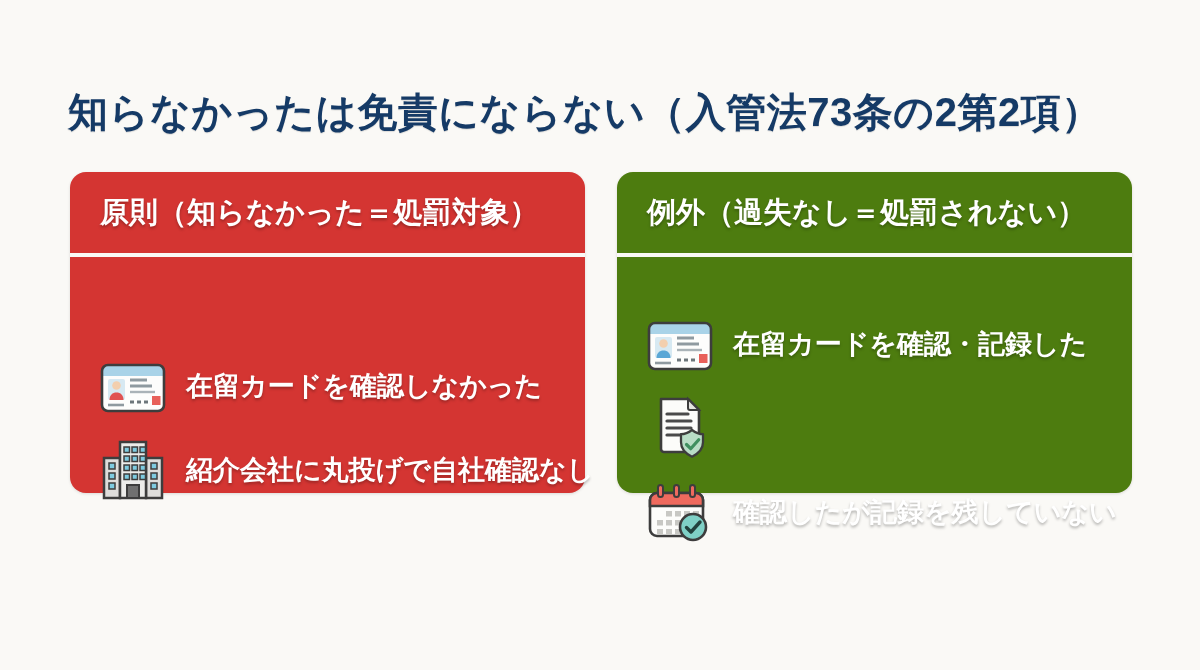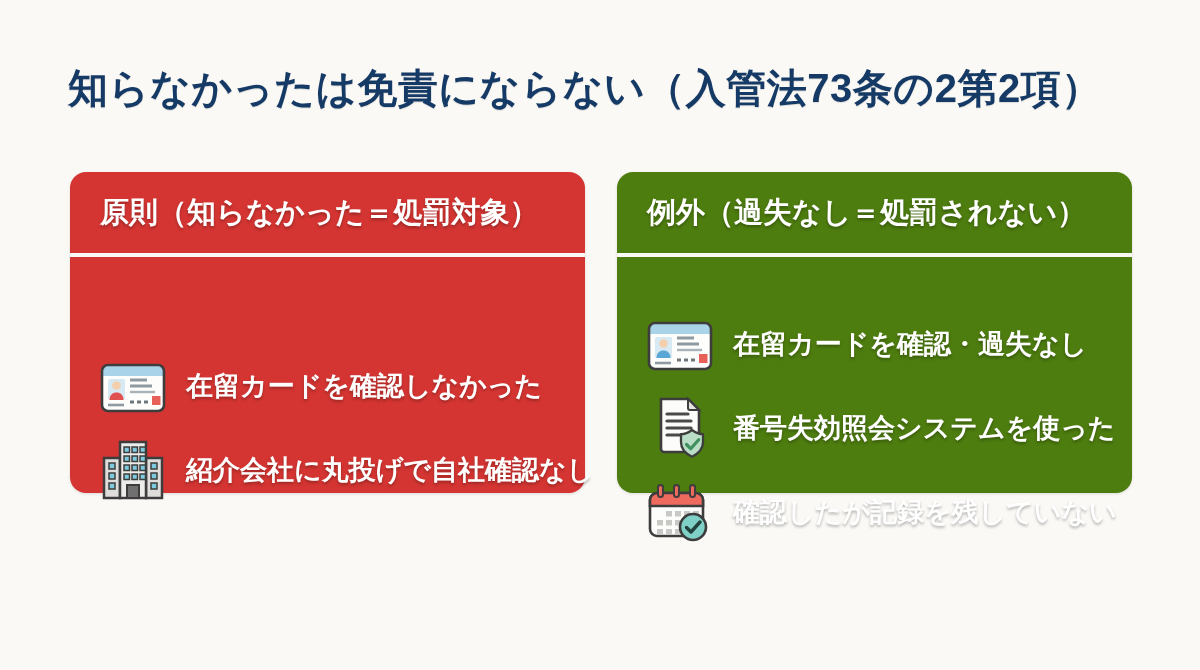--- a/index.html
+++ b/index.html
@@ -2,21 +2,21 @@
 <html><head>
 <meta charset="utf-8">
 <style>
   html,body{margin:0;padding:0;}
   body{
     width:1200px;height:670px;position:relative;overflow:hidden;
     background:#faf9f6;
     font-family:"Liberation Sans","DejaVu Sans",sans-serif;
   }
   .page-title{
-    position:absolute;left:68px;top:64px;width:1080px;
+    position:absolute;left:68px;top:88px;width:1080px;
     font-size:40px;line-height:48px;font-weight:700;
     color:#153a66;letter-spacing:0.5px;
     text-shadow:0 1px 1px rgba(0,0,0,0.12);
     white-space:nowrap;
   }
   .cards{
     position:absolute;left:70px;top:172px;
     display:flex;gap:32px;
   }
   .card{
@@ -135,37 +135,36 @@
             <line x1="31" y1="23" x2="48" y2="23" stroke="#8f9aa0" stroke-width="3"></line>
             <line x1="31" y1="29" x2="53" y2="29" stroke="#8f9aa0" stroke-width="3"></line>
             <line x1="31" y1="35" x2="56" y2="35" stroke="#aab3b8" stroke-width="2.4"></line>
             <line x1="9" y1="48" x2="25" y2="48" stroke="#8f9aa0" stroke-width="2.6"></line>
             <line x1="31" y1="45" x2="35" y2="45" stroke="#6d767b" stroke-width="3"></line>
             <line x1="38" y1="45" x2="42" y2="45" stroke="#6d767b" stroke-width="3"></line>
             <line x1="45" y1="45" x2="49" y2="45" stroke="#6d767b" stroke-width="3"></line>
             <rect x="53" y="39" width="8.5" height="9" fill="#e8605a"></rect>
           </svg>
         </span>
-        <span class="item-text">在留カードを確認・過失なし</span>
+        <span class="item-text">在留カードを確認・記録した</span>
       </div>
 
       <div class="item">
         <span class="icon">
           <svg width="64" height="64" viewBox="0 0 64 64">
             <path d="M13,3 h27 l11,11 v39 a3,3 0 0 1 -3,3 H16 a3,3 0 0 1 -3,-3 z" fill="#fcfcfa" stroke="#3d3d3d" stroke-width="2.6" stroke-linejoin="round"></path>
             <path d="M40,3 l11,11 h-9 a2,2 0 0 1 -2,-2 z" fill="#e4e4e0" stroke="#3d3d3d" stroke-width="2"></path>
             <line x1="19" y1="18" x2="40" y2="18" stroke="#4a4a4a" stroke-width="3.2" stroke-linecap="round"></line>
             <line x1="19" y1="25" x2="43" y2="25" stroke="#4a4a4a" stroke-width="3.2" stroke-linecap="round"></line>
             <line x1="19" y1="32" x2="43" y2="32" stroke="#4a4a4a" stroke-width="3.2" stroke-linecap="round"></line>
             <line x1="19" y1="39" x2="36" y2="39" stroke="#4a4a4a" stroke-width="3.2" stroke-linecap="round"></line>
             <path d="M44,34 c4,3 8,4.2 11,4.2 v8 c0,7.5 -5,11.5 -11,14.5 c-6,-3 -11,-7 -11,-14.5 v-8 c3,0 7,-1.2 11,-4.2 z" fill="#b9ddc6" stroke="#3d3d3d" stroke-width="2.3" stroke-linejoin="round"></path>
             <path d="M38.5,48.5 l4.2,4.2 l8,-9" fill="none" stroke="#3f8f5f" stroke-width="3.2" stroke-linecap="round" stroke-linejoin="round"></path>
           </svg>
         </span>
-        <span class="item-text">番号失効照会システムを使った</span>
       </div>
 
       <div class="item">
         <span class="icon">
           <svg width="68" height="64" viewBox="0 0 68 64">
             <rect x="4" y="13" width="53" height="43" rx="7" fill="#fdfdfb" stroke="#3d3d3d" stroke-width="2.6"></rect>
             <path d="M11,13 h39 a7,7 0 0 1 7,7 v6 H4 v-6 a7,7 0 0 1 7,-7 z" fill="#ef6a5e" stroke="#3d3d3d" stroke-width="2.6"></path>
             <rect x="12" y="5" width="5" height="12" rx="2.5" fill="#ef6a5e" stroke="#3d3d3d" stroke-width="2"></rect>
             <rect x="28" y="5" width="5" height="12" rx="2.5" fill="#ef6a5e" stroke="#3d3d3d" stroke-width="2"></rect>
             <rect x="44" y="5" width="5" height="12" rx="2.5" fill="#ef6a5e" stroke="#3d3d3d" stroke-width="2"></rect>

